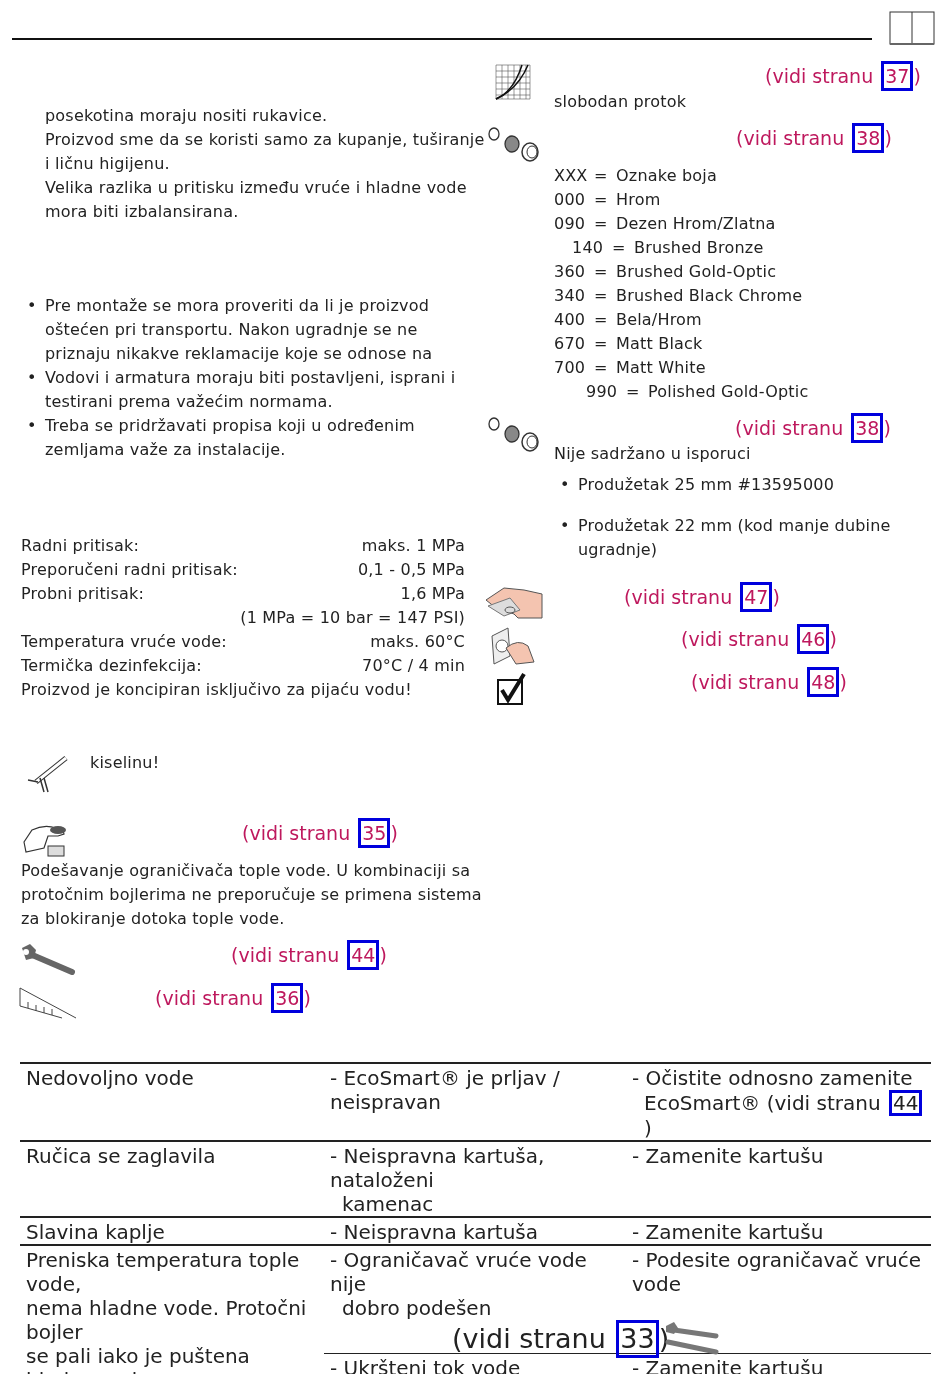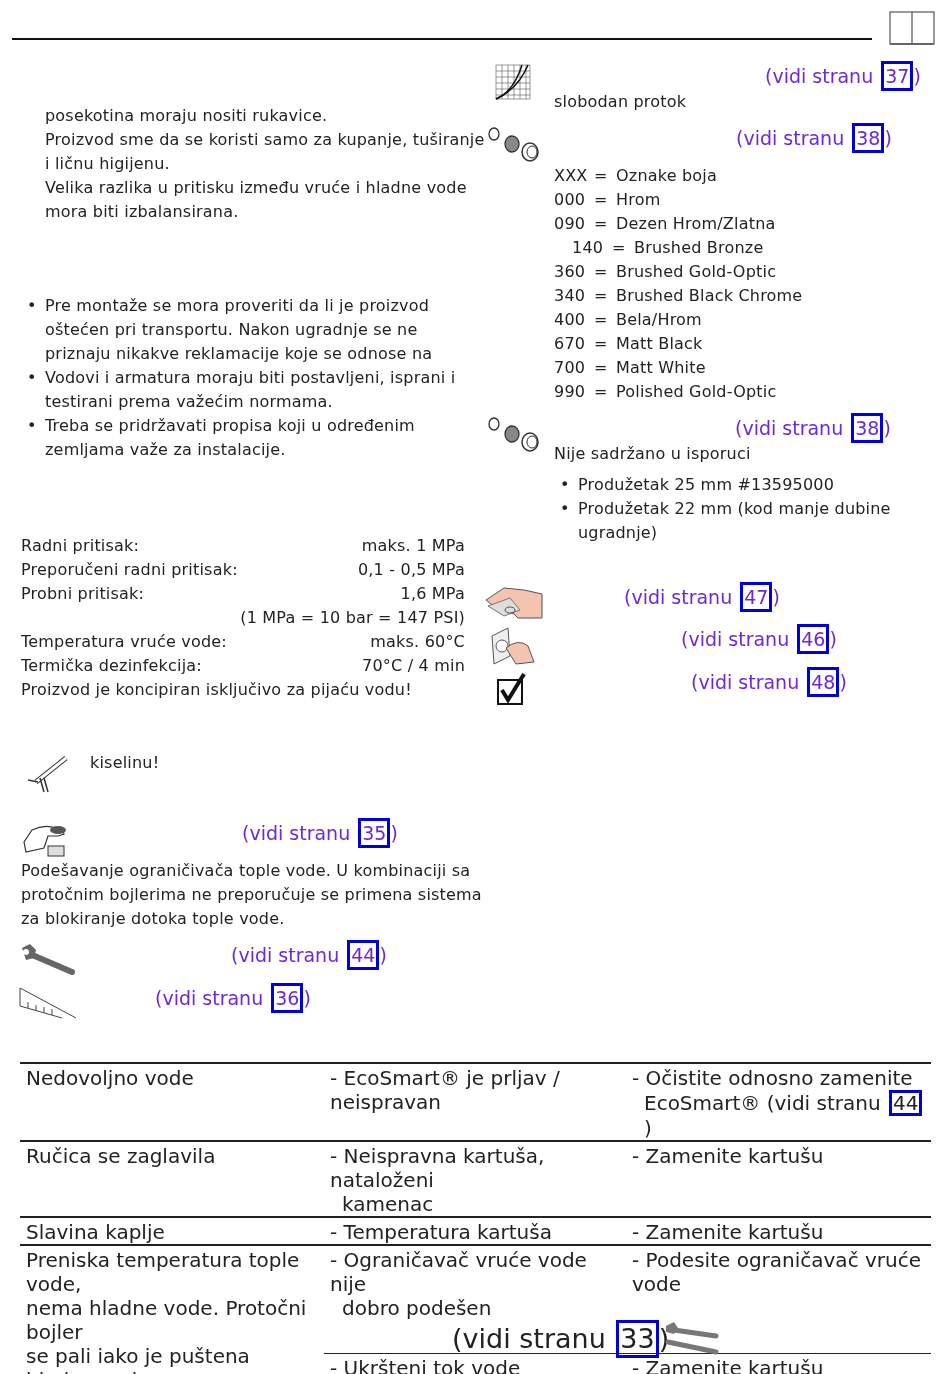--- a/index.html
+++ b/index.html
@@ -1,20 +1,20 @@
 <!DOCTYPE html>
 <html><head>
 <meta charset="utf-8">
 <style>
   html, body { margin: 0; padding: 0; background: #ffffff; }
   body { width: 950px; height: 1374px; position: relative; overflow: hidden;
          font-family: "DejaVu Sans", sans-serif; color: #222; }
   .abs { position: absolute; }
   .txt { font-size: 16px; line-height: 24px; letter-spacing: 0.2px; white-space: nowrap; }
-  .ref { font-size: 19px; line-height: 26px; white-space: nowrap; color: #6d28d9; }
+  .ref { font-size: 19px; line-height: 26px; white-space: nowrap; color: #be185d; }
   .refnum { display: inline-block; border: 3px solid #0000dd; padding: 0 1px; line-height: 24px; margin-left: 2px; }
   .bullet-list { margin: 0; padding: 0; list-style: none; }
   .bullet-list li { position: relative; padding-left: 24px; }
   .bullet-list li::before { content: "•"; position: absolute; left: 6px; top: 0; }
   .spec-row { display: flex; justify-content: space-between; width: 444px; }
   table.trouble { position: absolute; left: 20px; top: 1062px; width: 911px; border-collapse: collapse; font-size: 20px; line-height: 24px; }
   table.trouble td { vertical-align: top; padding: 2px 6px 0 6px; }
   table.trouble tr.sep td { border-top: 2px solid #222; }
   table.trouble td.c1 { width: 292px; }
   table.trouble td.c2 { width: 290px; }
@@ -168,35 +168,35 @@
 <div class="abs txt" style="left:554px;top:164px" id="color-codes">
     <div><span style="display: inline-block; width: 40px;">XXX</span><span style="display: inline-block; width: 22px;">=</span><span>Oznake boja</span></div>
     <div><span style="display: inline-block; width: 40px;">000</span><span style="display: inline-block; width: 22px;">=</span><span>Hrom</span></div>
     <div><span style="display: inline-block; width: 40px;">090</span><span style="display: inline-block; width: 22px;">=</span><span>Dezen Hrom/Zlatna</span></div>
     <div><span style="display: inline-block; width: 40px; margin-left: 18px;">140</span><span style="display: inline-block; width: 22px;">=</span><span>Brushed Bronze</span></div>
     <div><span style="display: inline-block; width: 40px;">360</span><span style="display: inline-block; width: 22px;">=</span><span>Brushed Gold-Optic</span></div>
     <div><span style="display: inline-block; width: 40px;">340</span><span style="display: inline-block; width: 22px;">=</span><span>Brushed Black Chrome</span></div>
     <div><span style="display: inline-block; width: 40px;">400</span><span style="display: inline-block; width: 22px;">=</span><span>Bela/Hrom</span></div>
     <div><span style="display: inline-block; width: 40px;">670</span><span style="display: inline-block; width: 22px;">=</span><span>Matt Black</span></div>
     <div><span style="display: inline-block; width: 40px;">700</span><span style="display: inline-block; width: 22px;">=</span><span>Matt White</span></div>
-    <div><span style="display: inline-block; width: 40px;">990</span><span style="display: inline-block; width: 22px;">=</span><span>Polished Gold-Optic</span></div>
+    <div><span style="display: inline-block; width: 40px; margin-left: 32px;">990</span><span style="display: inline-block; width: 22px;">=</span><span>Polished Gold-Optic</span></div>
   </div>
 
 <svg class="icon" style="left:486px;top:414px" width="56" height="40">
   <ellipse cx="8" cy="10" rx="5" ry="6" fill="#fff" stroke="#333" stroke-width="1.3"></ellipse>
   <ellipse cx="26" cy="20" rx="7" ry="8" fill="#888" stroke="#333" stroke-width="1.3"></ellipse>
   <ellipse cx="44" cy="28" rx="8" ry="9" fill="#fff" stroke="#333" stroke-width="1.5"></ellipse>
   <ellipse cx="46" cy="28" rx="5" ry="6" fill="#fff" stroke="#333" stroke-width="1"></ellipse>
 </svg>
 <div class="abs ref" style="left:735px;top:413px">
   <span>(vidi stranu </span><span class="refnum">38</span><span>)</span>
 </div>
 <div class="abs txt" style="left:554px;top:442px">Nije sadržano u isporuci</div>
 <ul class="abs txt bullet-list" style="left:554px;top:473px">
-  <li style="">
+  <li style="margin-bottom:17px">
     <div>Produžetak 25 mm #13595000</div>
   </li>
   <li>
     <div>Produžetak 22 mm (kod manje dubine</div>
     <div>ugradnje)</div>
   </li>
 </ul>
 
 <svg class="icon" style="left:484px;top:584px" width="60" height="38">
   <path d="M2 16 L20 4 L40 6 L58 10 L58 34 L34 34 L30 30 L12 24 Z" fill="#f4c4b0" stroke="#555" stroke-width="1"></path>
@@ -248,21 +248,21 @@
         </td>
     <td>
           <div>- Zamenite kartušu</div>
         </td>
   </tr>
   <tr class="sep">
     <td class="c1">
           <div>Slavina kaplje</div>
         </td>
     <td class="c2">
-          <div>- Temperatura kartuša</div>
+          <div>- Neispravna kartuša</div>
         </td>
     <td>
           <div>- Zamenite kartušu</div>
         </td>
   </tr>
   <tr class="sep">
     <td class="c1" rowspan="2">
       <div>Preniska temperatura tople vode,</div>
       <div>nema hladne vode. Protočni bojler</div>
       <div>se pali iako je puštena hladna voda.</div>

